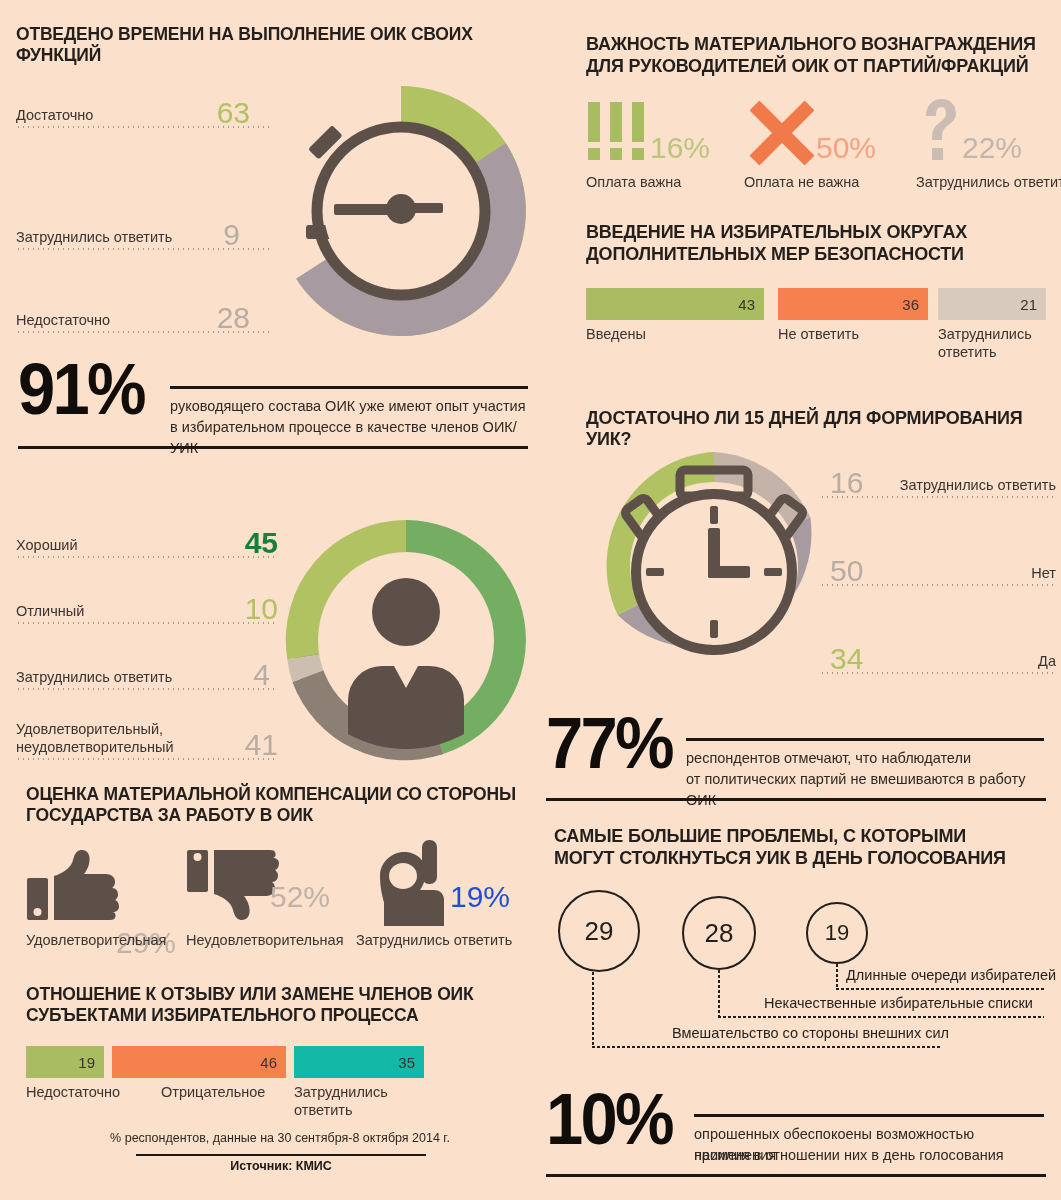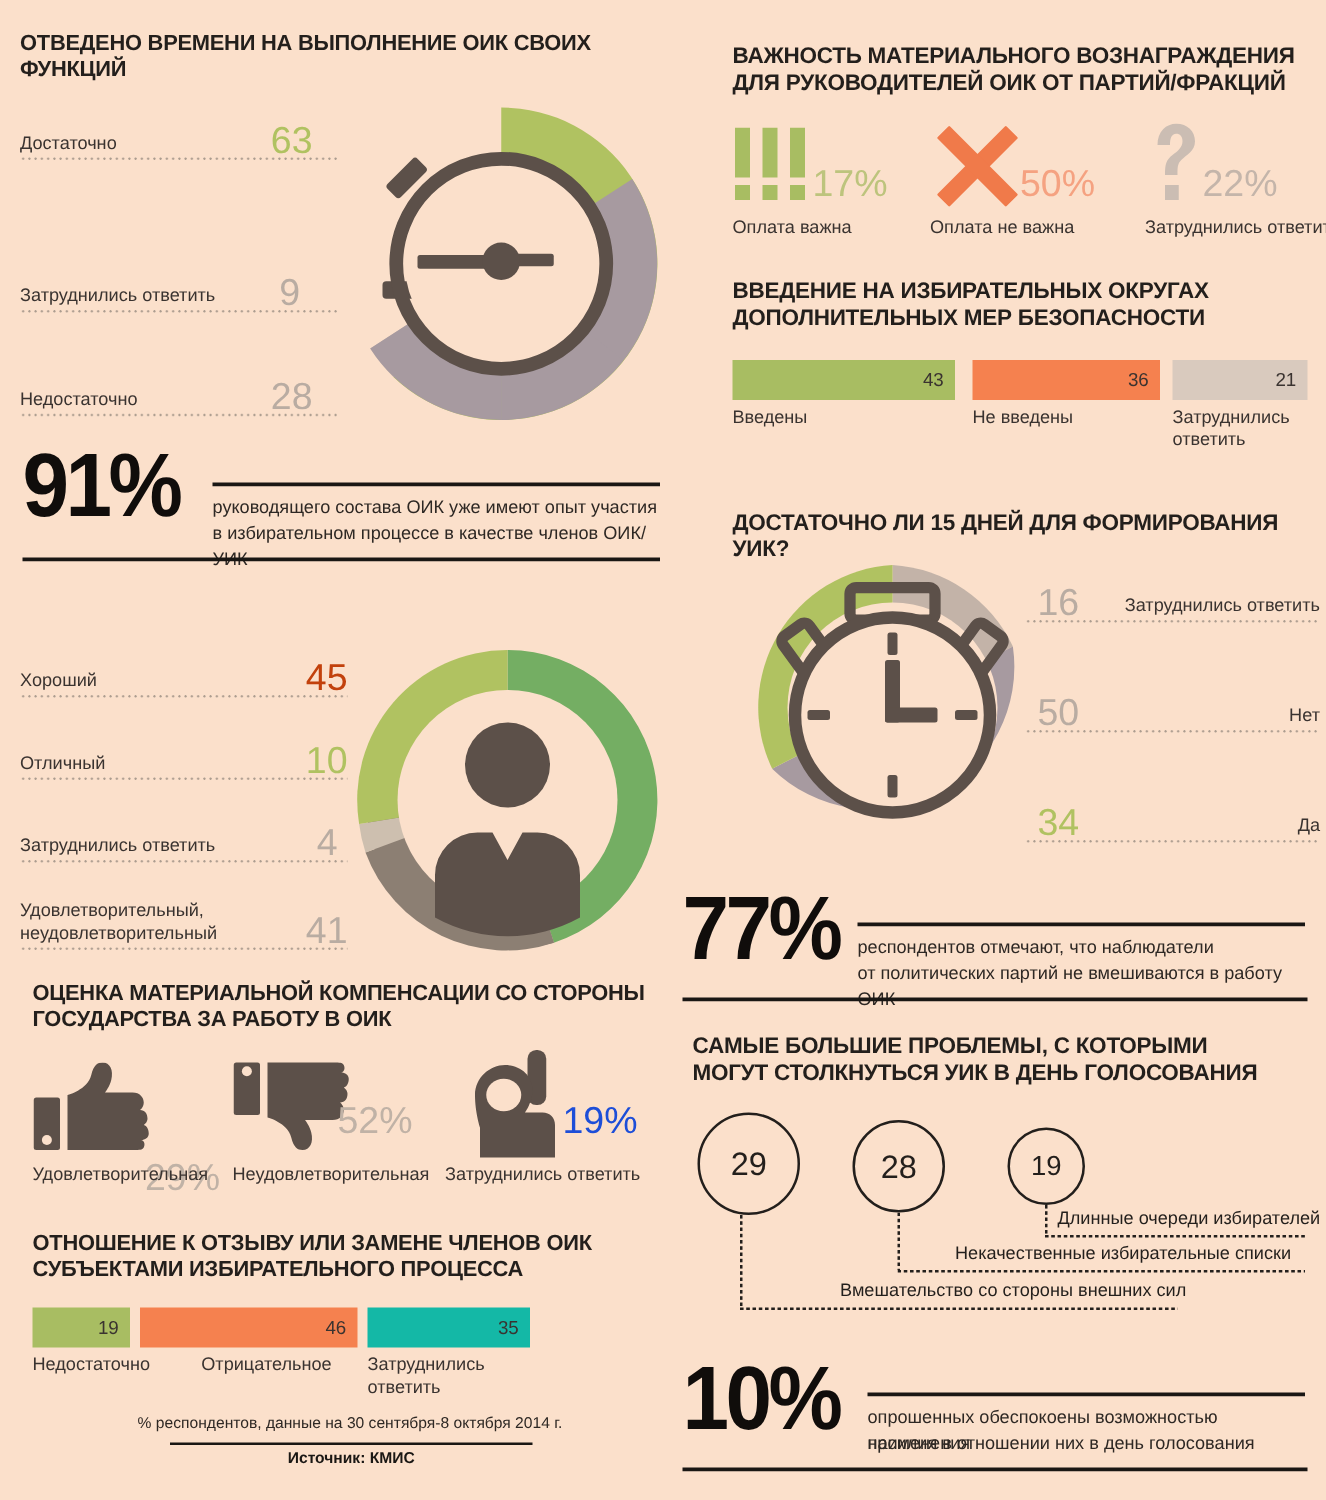--- a/index.html
+++ b/index.html
@@ -39,21 +39,21 @@
     font-size:30px;font-weight:normal;line-height:1;
     font-family:"Liberation Sans", sans-serif;
   }
   .rowitem .dotline{
     position:absolute;left:0;bottom:0;height:2px;width:100%;
     background-image:radial-gradient(circle, #a99a8d 0.9px, transparent 1px);
     background-size:5px 2px;background-repeat:repeat-x;
   }
   .num.green{color:#b0c261;}
   .num.gray{color:#b9aca2;}
-  .num.dgreen{color:#c2410c;}
+  .num.dgreen{color:#15803d;font-weight:bold;}
 
   
   .pctblock{position:absolute;}
   .pctblock .pct{
     position:absolute;left:0;top:0;
     font-size:72px;font-weight:bold;letter-spacing:-3px;
     color:#100d0b;line-height:0.88;
     font-family:"Liberation Sans", sans-serif;
     transform:scaleX(0.93);transform-origin:left top;
   }
@@ -271,21 +271,21 @@
     <div class="triplet" style="left:46px;top:100px;width:470px;height:100px;">
       <div class="trip-item" style="left:0px;top:0px;width:160px;height:100px;">
         <svg width="66" height="64" viewBox="0 0 66 64" style="position:absolute;left:0;top:2px;">
           <rect x="2" y="0" width="12" height="40" fill="#a8bd62"></rect>
           <rect x="2" y="46" width="12" height="12" fill="#a8bd62"></rect>
           <rect x="24" y="0" width="12" height="40" fill="#a8bd62"></rect>
           <rect x="24" y="46" width="12" height="12" fill="#a8bd62"></rect>
           <rect x="46" y="0" width="12" height="40" fill="#a8bd62"></rect>
           <rect x="46" y="46" width="12" height="12" fill="#a8bd62"></rect>
         </svg>
-        <span class="tpct" style="left:64px;top:33px;color:#bdc47d;">17%</span>
+        <span class="tpct" style="left:64px;top:33px;color:#bdc47d;">16%</span>
         <span class="tlbl" style="left:0px;top:74px;">Оплата важна</span>
       </div>
       <div class="trip-item" style="left:158px;top:0px;width:170px;height:100px;">
         <svg width="74" height="72" viewBox="0 0 74 72" style="position:absolute;left:0;top:-4px;">
           <rect x="31" y="-2" width="14" height="78" rx="1" fill="#f07a4a" transform="rotate(45 38 37)"></rect>
           <rect x="31" y="-2" width="14" height="78" rx="1" fill="#f07a4a" transform="rotate(-45 38 37)"></rect>
         </svg>
         <span class="tpct" style="left:72px;top:33px;color:#f5a281;">50%</span>
         <span class="tlbl" style="left:0px;top:74px;">Оплата не важна</span>
       </div>
@@ -306,21 +306,21 @@
       <div class="bar" style="left:0px;top:0px;width:178px;background:#a8bd62;">
         <span>43</span>
       </div>
       <div class="bar" style="left:192px;top:0px;width:150px;background:#f5814f;">
         <span>36</span>
       </div>
       <div class="bar" style="left:352px;top:0px;width:108px;background:#d9cabe;">
         <span>21</span>
       </div>
       <span class="bl" style="left:0px;top:38px;">Введены</span>
-      <span class="bl" style="left:192px;top:38px;">Не введены</span>
+      <span class="bl" style="left:192px;top:38px;">Не ответить</span>
       <span class="bl" style="left:352px;top:38px;">Затруднились</span>
       <span class="bl" style="left:352px;top:56px;">ответить</span>
     </div>
 
     <div class="sec-title big" style="position:absolute;left:46px;top:408px;width:480px;">ДОСТАТОЧНО ЛИ 15 ДНЕЙ ДЛЯ ФОРМИРОВАНИЯ УИК?</div>
 
     <div style="position:absolute;left:52px;top:444px;width:244px;height:244px;">
       <svg width="244" height="244" viewBox="0 0 244 244">
 
         <path d="M122,122 L122,8 A114,114 0 0,1 218.3,73.1 Z" fill="#c3b3a8"></path>

